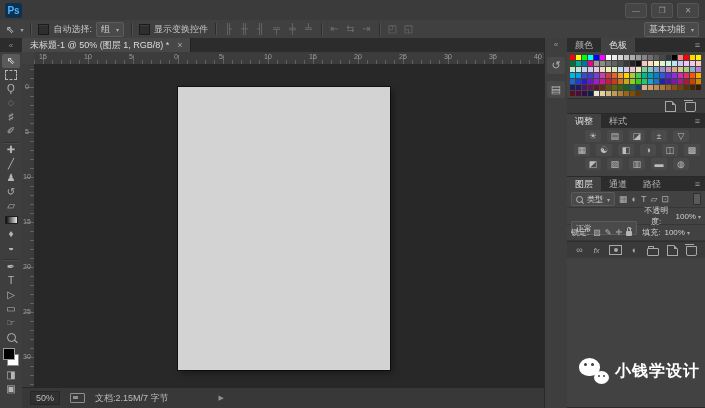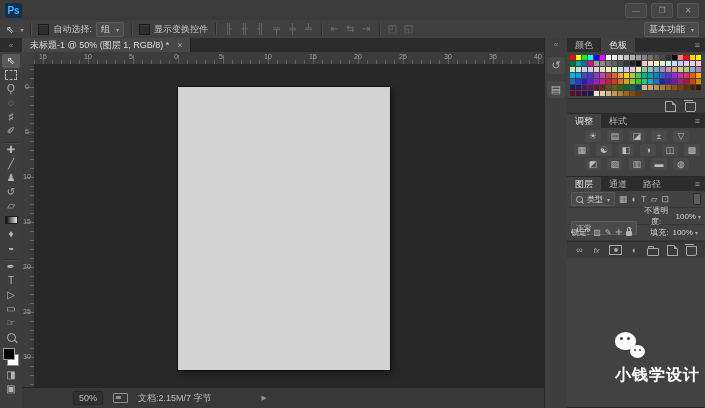--- a/index.html
+++ b/index.html
@@ -61,21 +61,21 @@
   .v-ruler{position:absolute;left:0;top:12px;width:12px;bottom:20px;background-color:#3c3c3c;border-right:1px solid #2b2b2b;
     background-image:linear-gradient(to bottom,#606060 1px,transparent 1px),linear-gradient(to bottom,#6e6e6e 1px,transparent 1px);
     background-size:4px 9px,9px 45px;background-repeat:repeat-y;background-position:right top 5px,right top 23px;}
   .v-label{position:absolute;left:1px;width:8px;font-size:7px;color:#9b9b9b;line-height:7px;
            word-break:break-all;text-align:center;}
   .canvas-region{position:absolute;left:12px;top:12px;right:0;bottom:20px;background:#282828;overflow:hidden;}
   .canvas{position:absolute;left:144px;top:23px;width:212px;height:283px;background:#d3d3d3;
           box-shadow:0 0 0 1px rgba(0,0,0,.5),3px 3px 7px rgba(0,0,0,.4);}
   .statusbar{position:absolute;left:0;right:0;bottom:0;height:20px;background:#383838;border-top:1px solid #272727;
              display:flex;align-items:center;gap:10px;padding-left:8px;font-size:9px;color:#bdbdbd;}
-  .status-zoom{background:#303030;border:1px solid #262626;padding:1px 5px;border-radius:1px;margin-left:43px;}
+  .status-zoom{background:#303030;border:1px solid #262626;padding:1px 5px;border-radius:1px;}
   .icon-statusdoc{width:13px;height:8px;border:1px solid #8f8f8f;border-radius:1px;display:inline-block;position:relative;}
   .icon-statusdoc::after{content:"";position:absolute;left:2px;top:2px;width:5px;height:3px;background:#8f8f8f;}
   .status-arrow{color:#8f8f8f;font-size:7px;margin-left:40px;}
   
   .rightside{position:absolute;right:0;top:38px;bottom:0;width:160px;background:#3e3e3e;border-left:1px solid #2a2a2a;}
   .dock{position:absolute;left:0;top:0;bottom:0;width:22px;border-right:1px solid #2f2f2f;
         display:flex;flex-direction:column;align-items:center;padding-top:2px;gap:7px;}
   .dock-expand{color:#9a9a9a;font-size:8px;line-height:10px;}
   .dock-btn{width:18px;height:17px;display:flex;align-items:center;justify-content:center;
             color:#b4b4b4;font-size:11px;background:#484848;border-radius:2px;}
@@ -133,21 +133,21 @@
   .icon-trash::before{content:"";position:absolute;top:-3px;left:-2px;width:9px;height:1px;background:#a8a8a8;}
   .icon-newdoc{width:7px;height:9px;border:1px solid #a8a8a8;display:inline-block;position:relative;background:#3a3a3a;}
   .icon-newdoc::before{content:"";position:absolute;right:-1px;top:-1px;border:2px solid #3a3a3a;border-left-color:#a8a8a8;border-bottom-color:#a8a8a8;}
   .icon-folder{width:10px;height:6px;border:1px solid #a8a8a8;border-radius:1px;position:relative;display:inline-block;margin-top:3px;}
   .icon-folder::before{content:"";position:absolute;top:-3px;left:0;width:4px;height:2px;
                        border:1px solid #a8a8a8;border-bottom:none;border-radius:1px 1px 0 0;}
   .icon-mask{width:11px;height:8px;border:1px solid #a8a8a8;display:inline-flex;align-items:center;justify-content:center;}
   .icon-mask::before{content:"";width:4px;height:4px;border-radius:50%;background:#a8a8a8;}
   .pf-icon{display:inline-flex;align-items:center;justify-content:center;min-width:9px;}
   
-  .watermark{position:absolute;right:5px;bottom:22px;display:flex;align-items:flex-start;gap:5px;color:#fff;z-index:6;flex-direction:column;}
+  .watermark{position:absolute;right:5px;bottom:22px;display:flex;align-items:center;gap:5px;color:#fff;z-index:6;}
   .wm-logo{position:relative;width:31px;height:30px;flex:none;}
   .wm-b1{position:absolute;left:0;top:2px;width:21px;height:18px;background:#fff;border-radius:50% 50% 46% 46%;}
   .wm-b1::before,.wm-b1::after{content:"";position:absolute;top:5px;width:3px;height:3px;border-radius:50%;background:#3e3e3e;}
   .wm-b1::before{left:5px;} .wm-b1::after{left:12px;}
   .wm-b2{position:absolute;right:1px;bottom:2px;width:15px;height:13px;background:#fff;border-radius:50%;}
   .wm-b2::before,.wm-b2::after{content:"";position:absolute;top:4px;width:2px;height:2px;border-radius:50%;background:#3e3e3e;}
   .wm-b2::before{left:4px;} .wm-b2::after{left:9px;}
   .wm-text{font-size:16px;font-weight:bold;letter-spacing:1px;white-space:nowrap;}
 </style>
 </head>
@@ -597,21 +597,21 @@
             </span>
           </div>
           <div class="lp-lock">
             <span>锁定:</span>
             <span style="display:flex;gap:4px">
               <span class="lock-ic">▨</span>
                 <span class="lock-ic">✎</span>
                 <span class="lock-ic">✛</span>
             </span>
             <span class="icon-lock"></span>
-            <span style="margin-left:14px">填充:</span>
+            <span style="margin-left:6px">填充:</span>
             <span class="mini-drop">
               <span>100%</span>
               <span class="arr">▾</span>
             </span>
           </div>
           <div class="lp-footer">
             <span class="pf-icon">∞</span>
               <span class="pf-icon fx">fx</span>
               <span class="pf-icon icon-mask"></span>
               <span class="pf-icon">◐</span>

